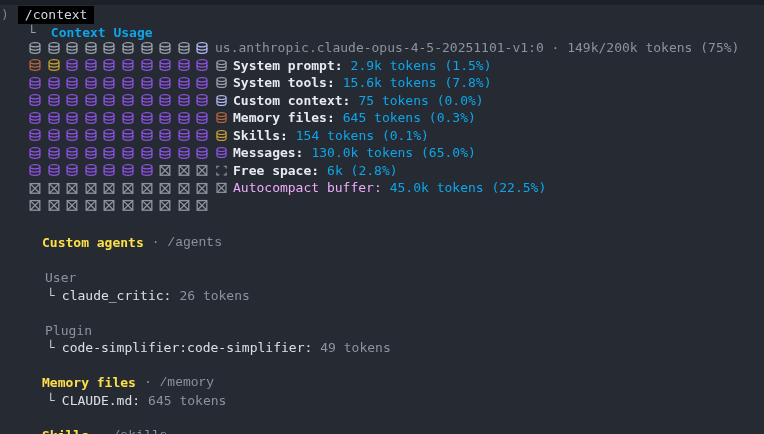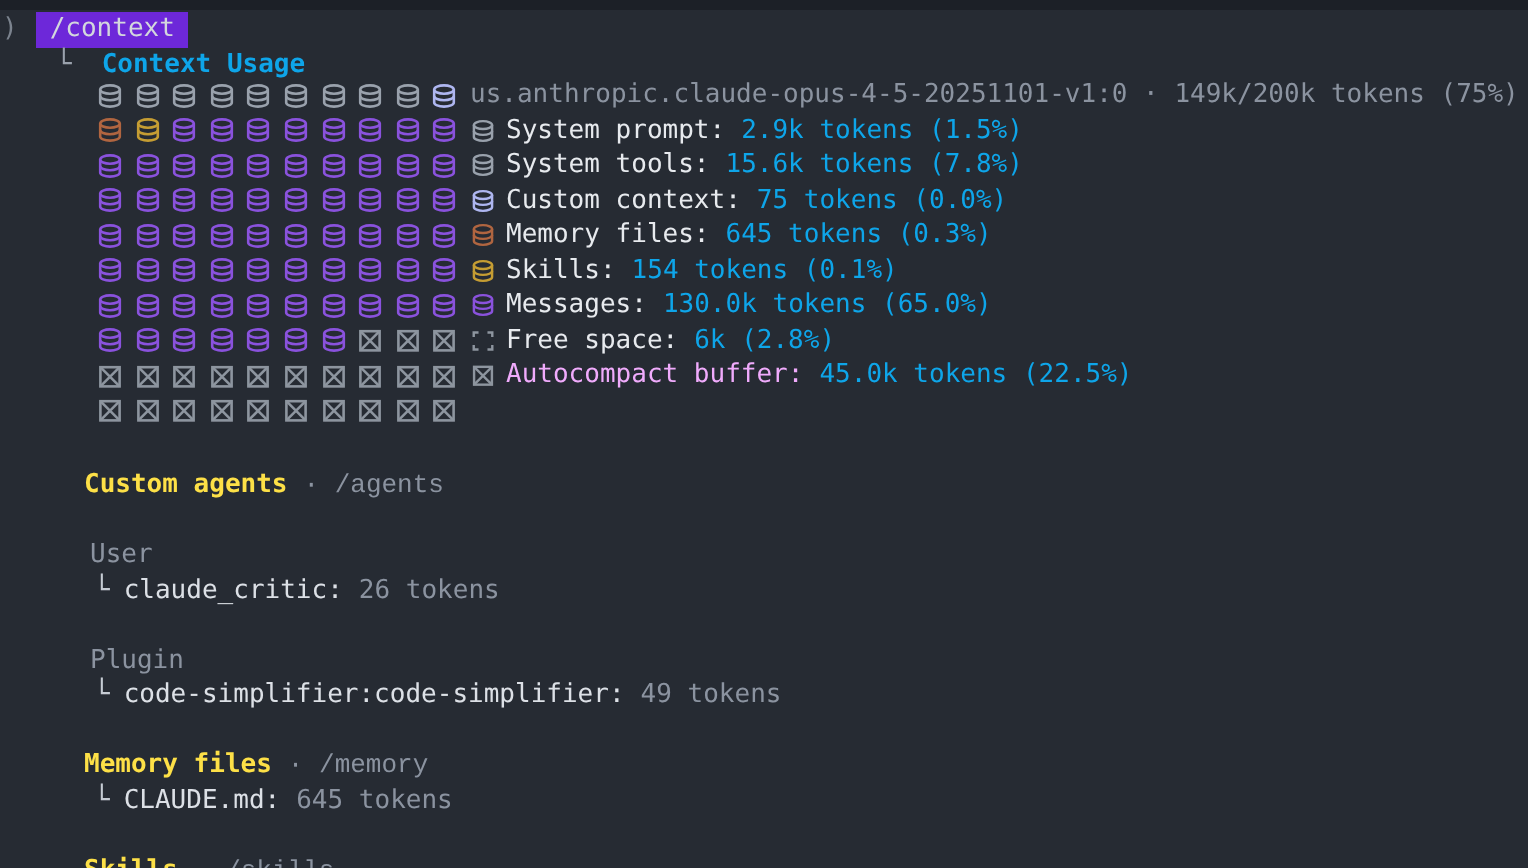--- a/index.html
+++ b/index.html
@@ -7,37 +7,37 @@
     width:764px;height:434px;overflow:hidden;
     background:#262b33;
     font-family:"DejaVu Sans Mono", monospace;
     font-size:13px;color:#8b93a0;
   }
   .screen{position:relative;width:764px;height:434px;overflow:hidden;background:#262b33;}
   .top-strip{position:absolute;top:0;left:0;width:764px;height:5px;background:#1c2027;}
 
   .prompt-line{position:absolute;top:5px;left:0;height:19px;display:flex;align-items:center;}
   .caret{color:#7b838e;margin-left:1px;}
-  .cmd{margin-left:9px;background:#6d28d9;color:#d3d7dd;padding:1px 7px 2px 7px;}
+  .cmd{margin-left:9px;background:#000000;color:#d3d7dd;padding:1px 7px 2px 7px;}
 
   .usage-header{position:absolute;top:23px;left:28px;height:18px;display:flex;align-items:center;}
   .branch-glyph{color:#9aa2ad;}
   .usage-title{color:#0ea5e9;font-weight:bold;margin-left:15px;}
 
-  .context-block{position:absolute;top:39px;left:48px;display:flex;}
+  .context-block{position:absolute;top:39px;left:28px;display:flex;}
   .grid{width:187px;flex:0 0 auto;}
   .grid-row{height:17.5px;display:flex;align-items:center;}
   .grid-cell{width:18.6px;height:14px;flex:0 0 auto;}
   .grid-cell svg{width:14px;height:14px;display:block;}
 
   .legend{flex:0 0 auto;}
   .legend-row{height:17.5px;display:flex;align-items:center;white-space:pre;}
   .legend-icon{width:13px;height:13px;flex:0 0 auto;margin-right:5px;display:block;}
   .model-line{color:#8b93a0;}
-  .legend-label{color:#e7eaee;font-weight:normal;}
+  .legend-label{color:#e7eaee;font-weight:bold;}
   .legend-label.dim{color:#f0abfc;font-weight:normal;}
   .legend-value{color:#0ea5e9;margin-left:8px;}
 
   .sections{position:absolute;top:234px;left:42px;}
   .sec-line{height:17.5px;display:flex;align-items:center;white-space:pre;}
   .sec-title{color:#fde047;font-weight:bold;}
   .sec-suffix{color:#8b93a0;margin-left:8px;font-family:Liberation Mono, monospace;}
   .group-name{color:#8b93a0;margin-left:3px;}
   .item-branch{color:#c6ccd4;margin-left:5px;}
   .item-label{color:#dce0e6;margin-left:7px;}

